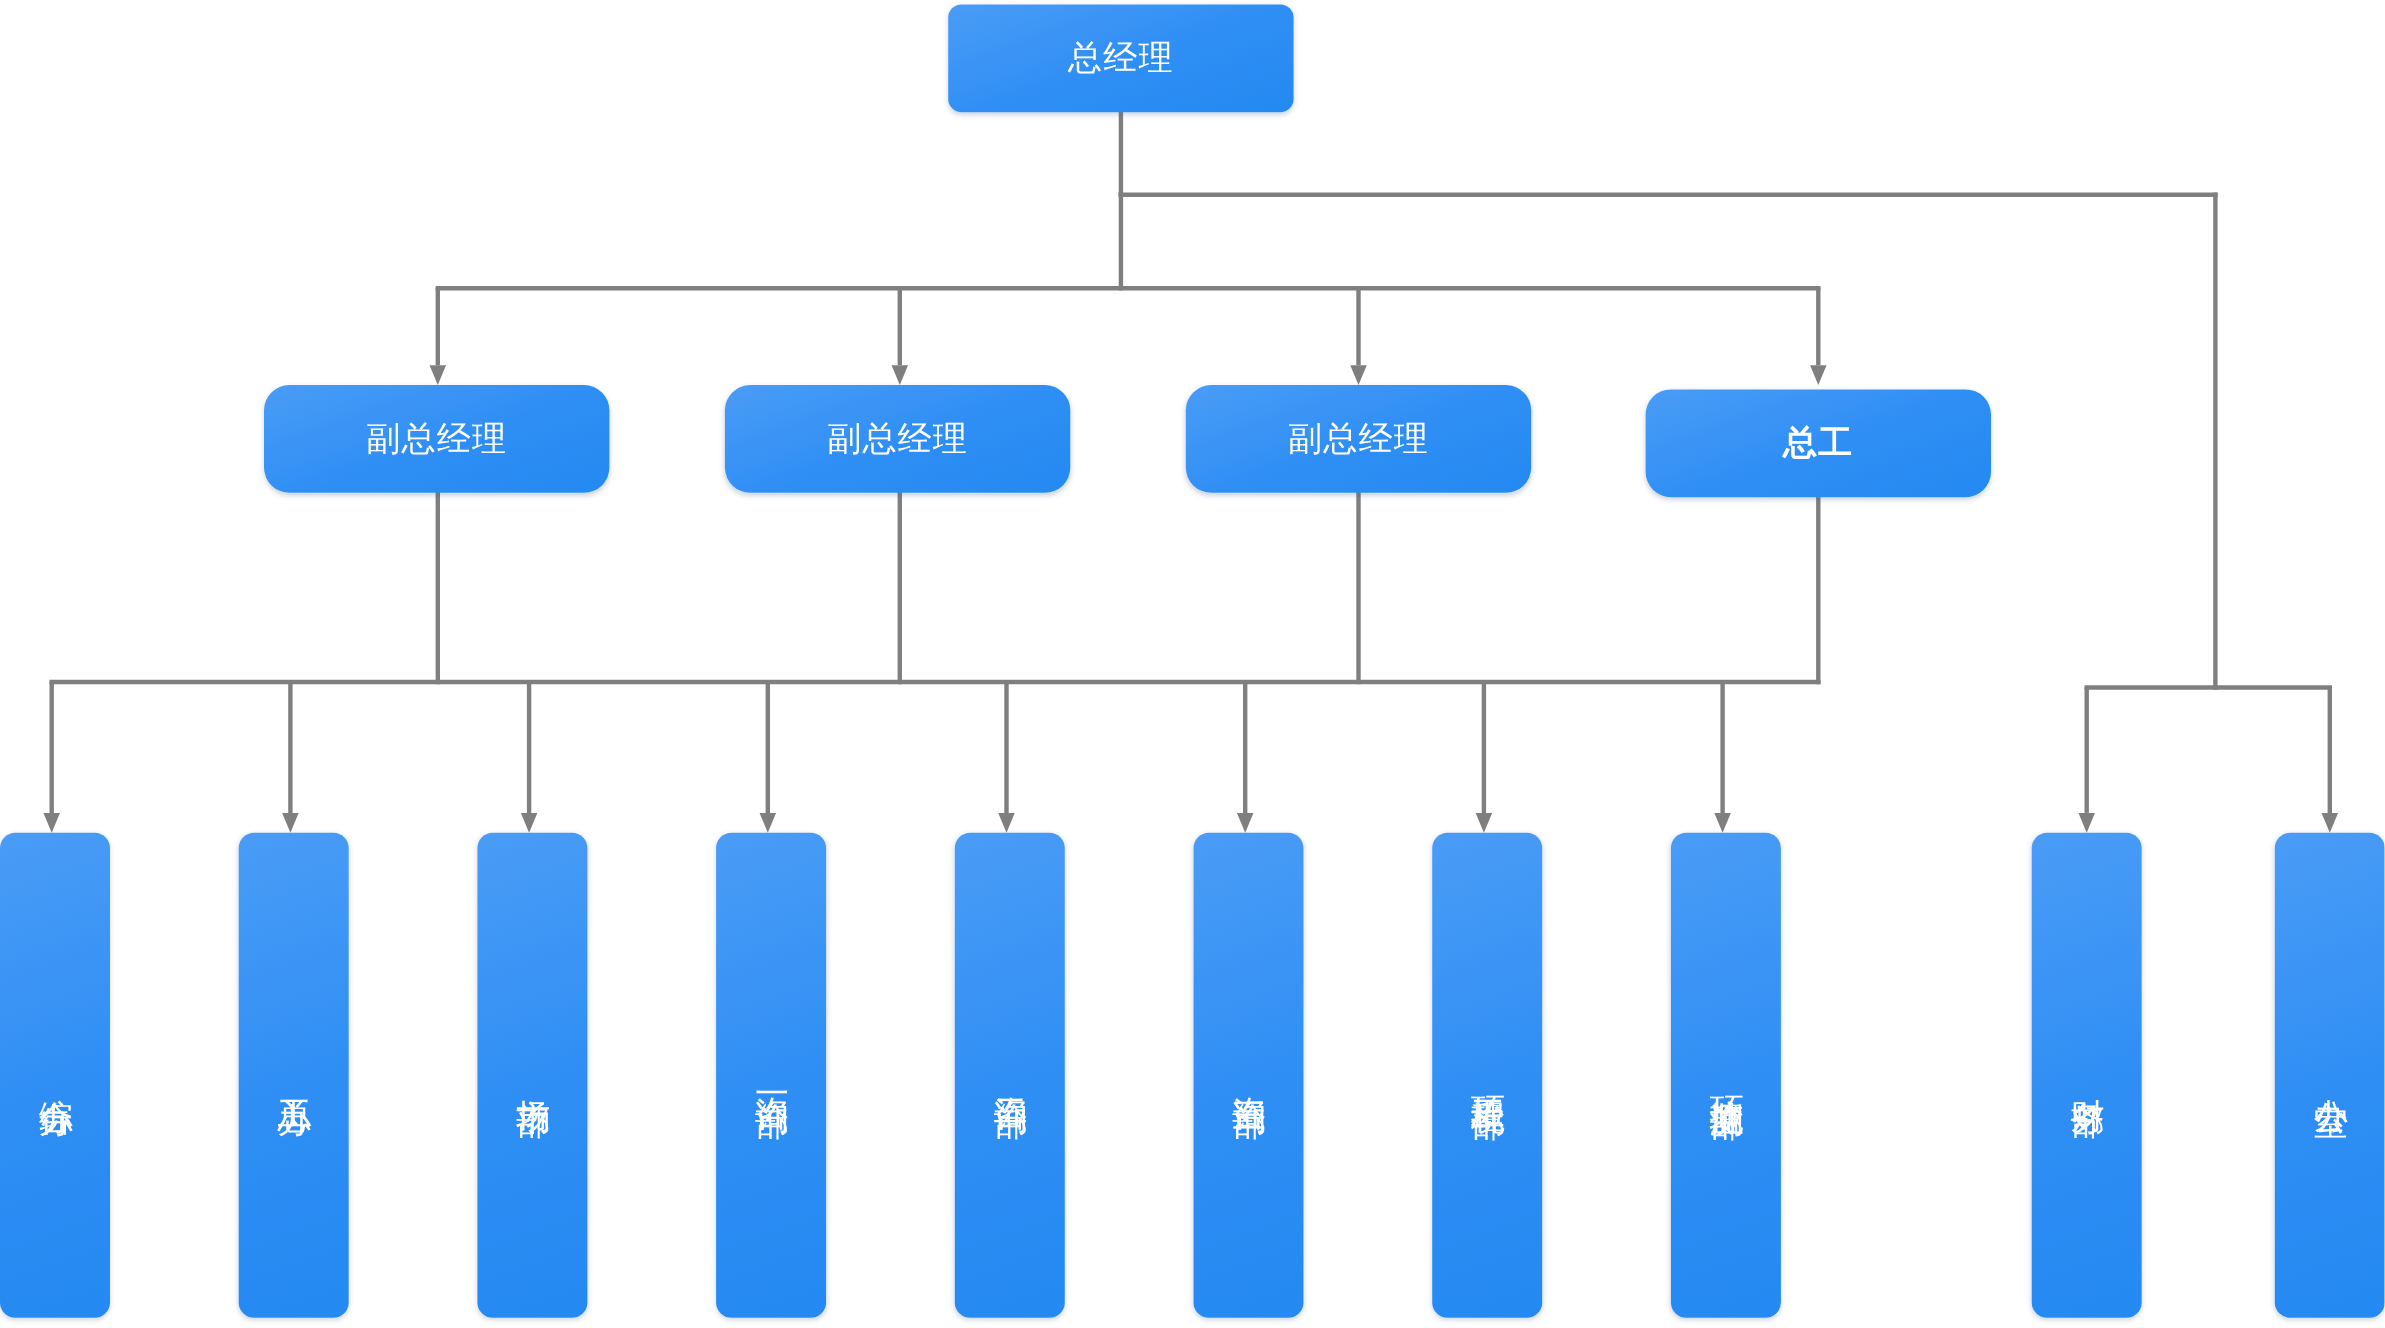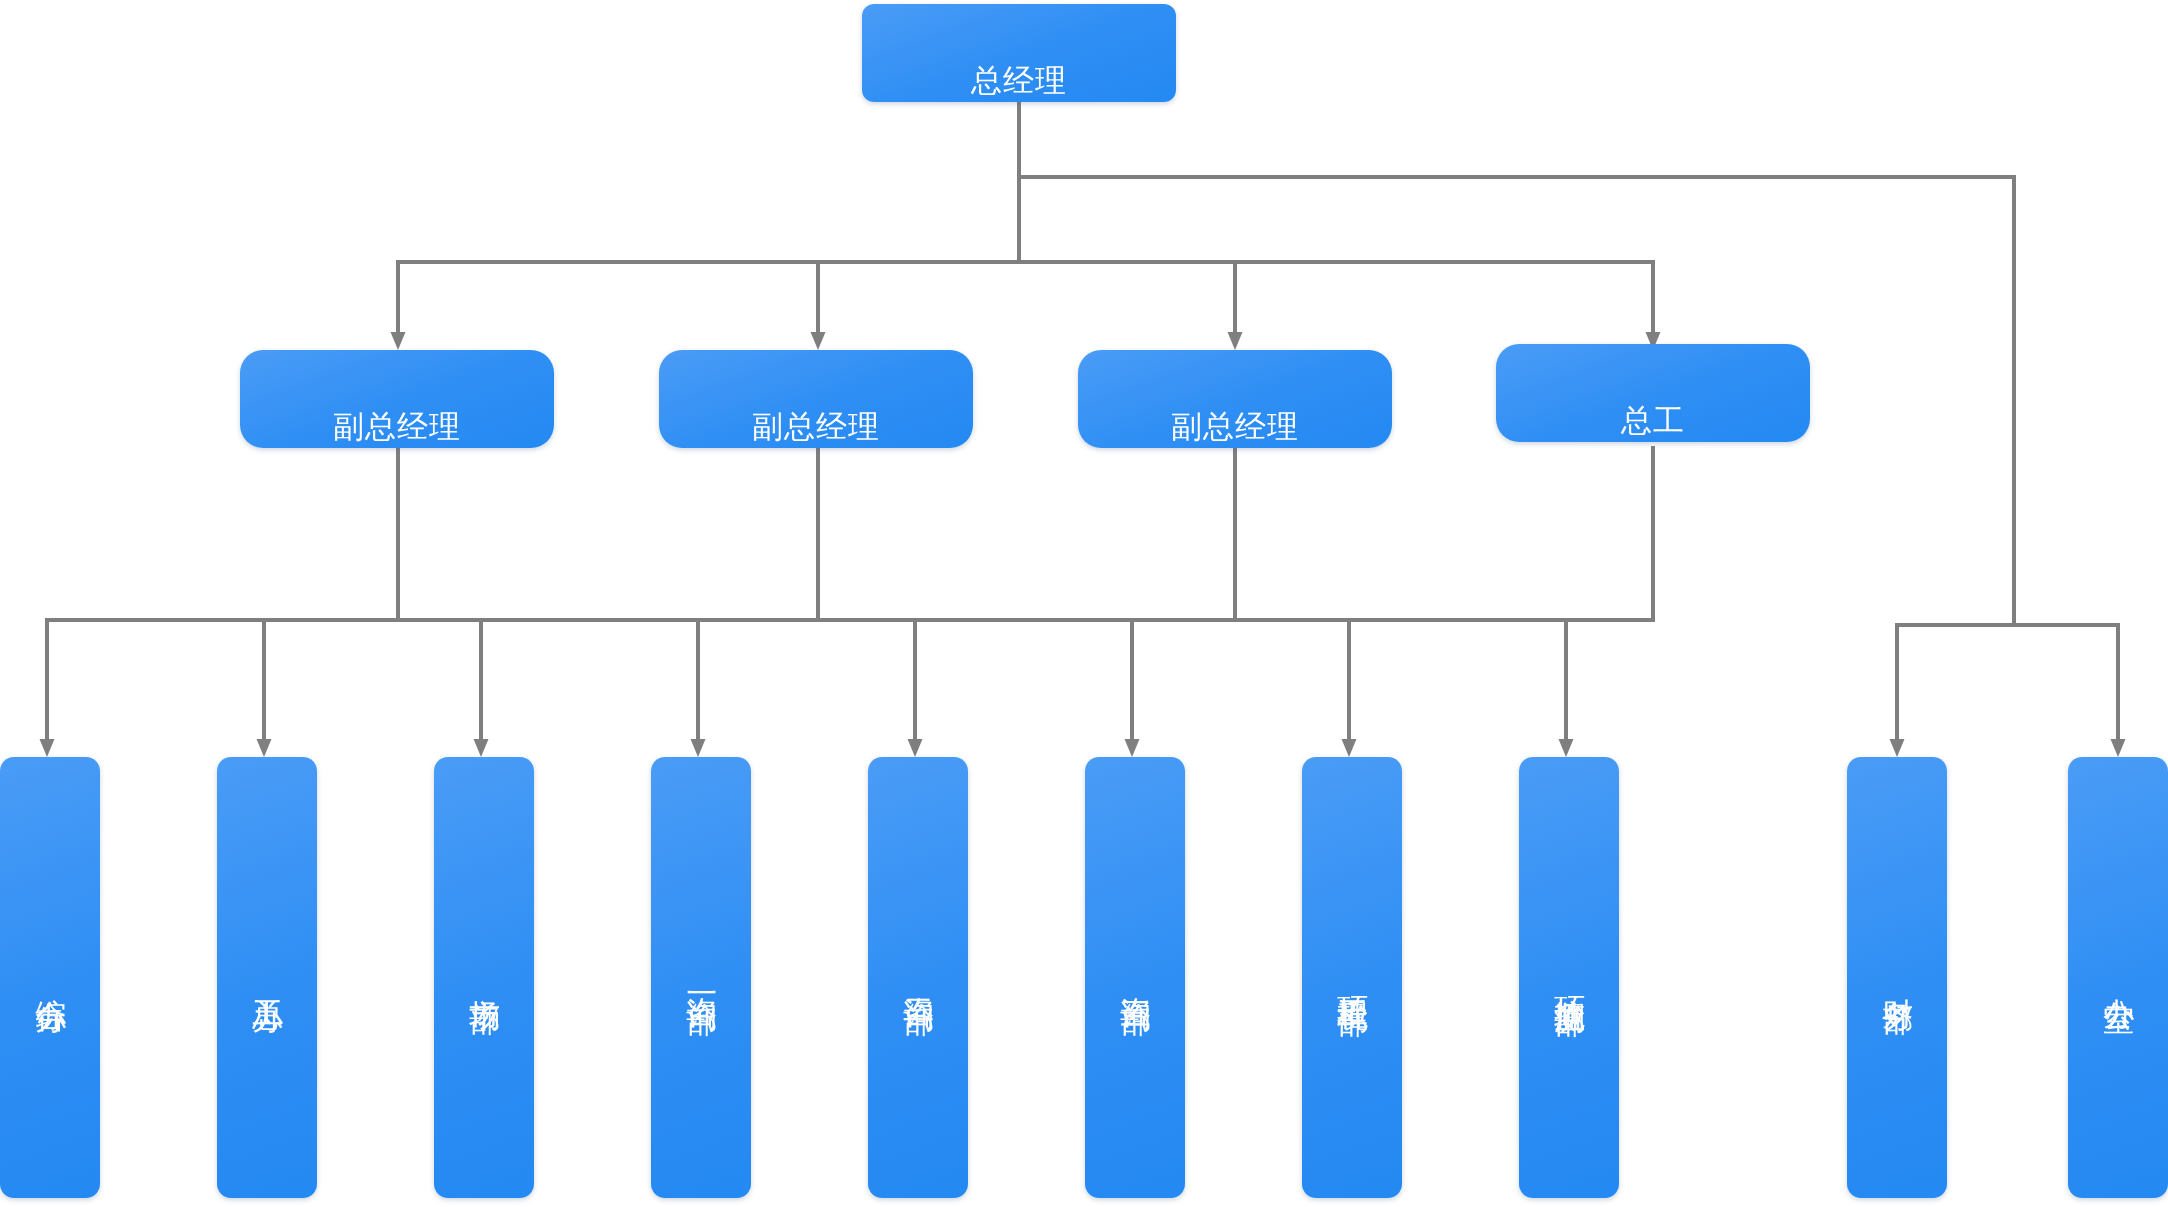--- a/index.html
+++ b/index.html
@@ -26,21 +26,21 @@
     height: 1207px;
     pointer-events: none;
   }
   .node {
     position: absolute;
     box-sizing: border-box;
     background: linear-gradient(160deg, #4a9cf6 0%, #2e8ef4 55%, #2489f2 100%);
     color: #ffffff;
     box-shadow: 0 2px 5px rgba(60, 90, 130, 0.25);
     display: flex;
-    align-items: flex-end;
+    align-items: center;
     justify-content: center;
     text-align: center;
     user-select: none;
   }
   .node.level-top {
     border-radius: 12px;
     font-size: 31px;
     letter-spacing: 1px;
   }
   .node.level-mid {
@@ -121,21 +121,21 @@
       </div>
       <div class="node level-mid" style="left: 240px; top: 350px; width: 314px; height: 98px;">
         <span class="node-label">副总经理</span>
       </div>
       <div class="node level-mid" style="left: 659px; top: 350px; width: 314px; height: 98px;">
         <span class="node-label">副总经理</span>
       </div>
       <div class="node level-mid" style="left: 1078px; top: 350px; width: 314px; height: 98px;">
         <span class="node-label">副总经理</span>
       </div>
-      <div class="node level-mid" style="left: 1496px; top: 344px; width: 314px; height: 98px;">
+      <div class="node level-mid" style="left: 1496px; top: 354px; width: 314px; height: 98px; font-weight: bold;">
         <span class="node-label">总工</span>
       </div>
       <div class="node level-dept" style="left: 0px; top: 757px; width: 100px; height: 441px;">
         <span class="node-label">综合办</span>
       </div>
       <div class="node level-dept" style="left: 217px; top: 757px; width: 100px; height: 441px;">
         <span class="node-label">总工办</span>
       </div>
       <div class="node level-dept" style="left: 434px; top: 757px; width: 100px; height: 441px;">
         <span class="node-label">市场部</span>

